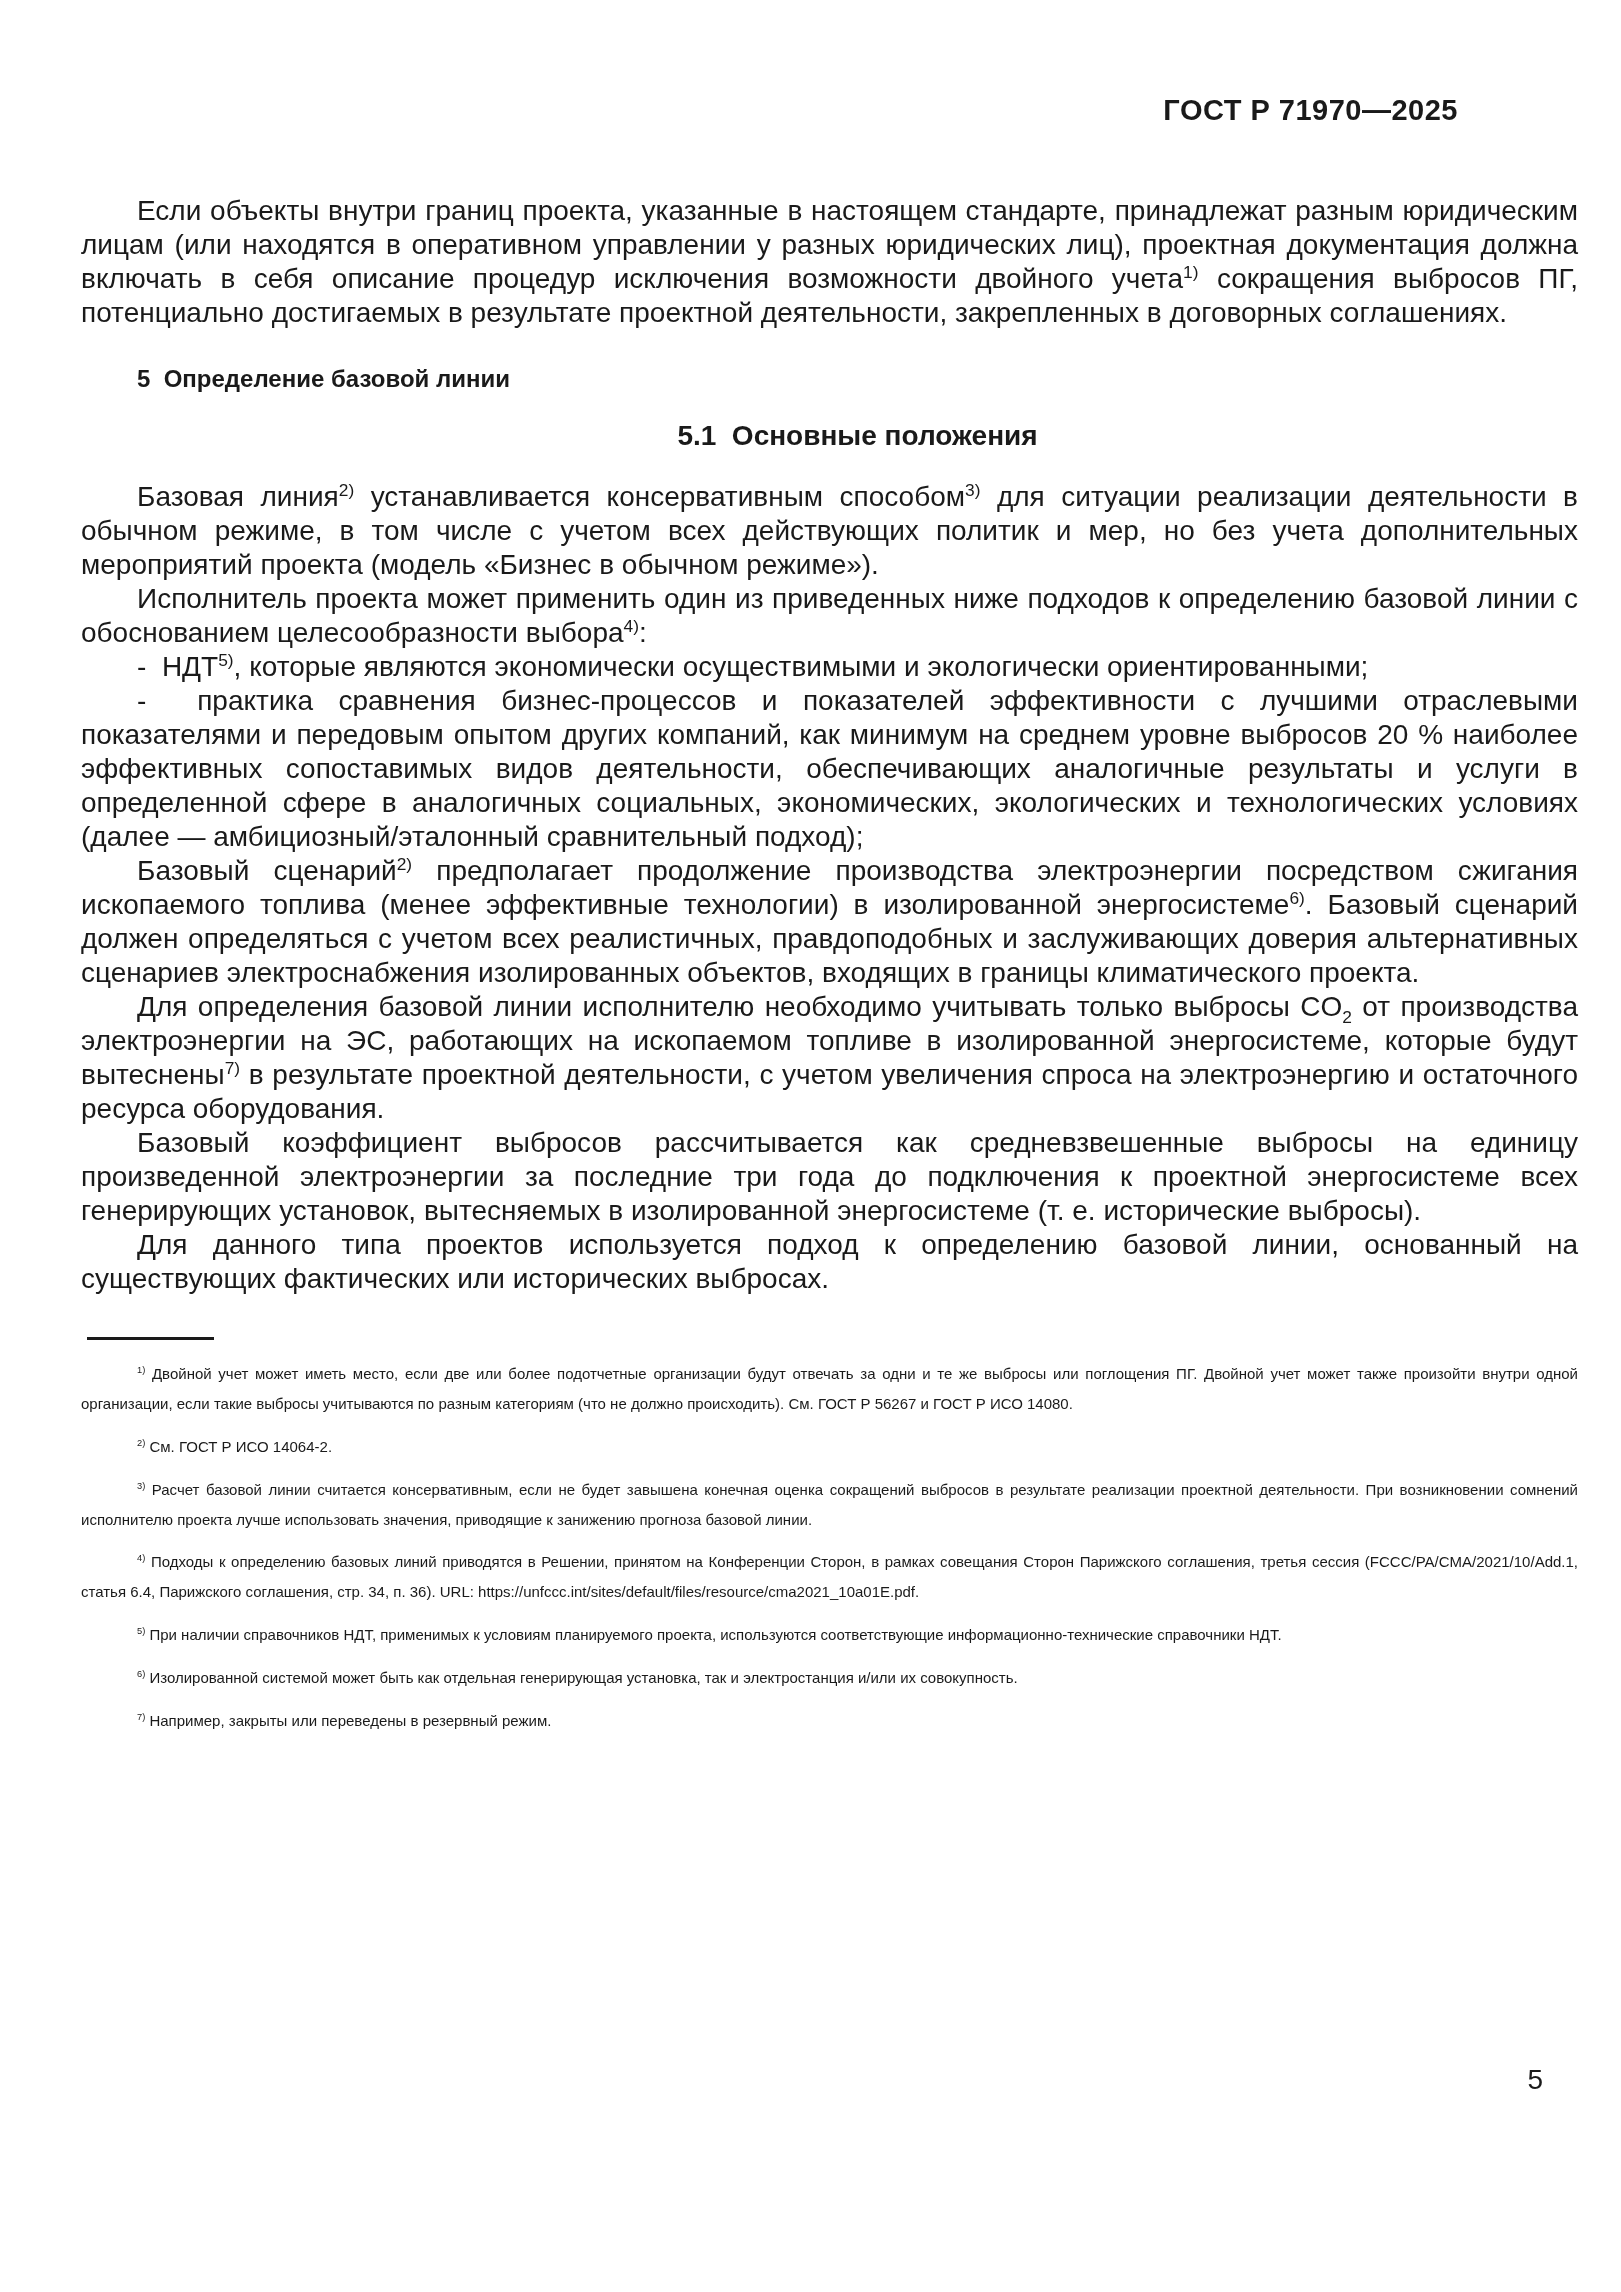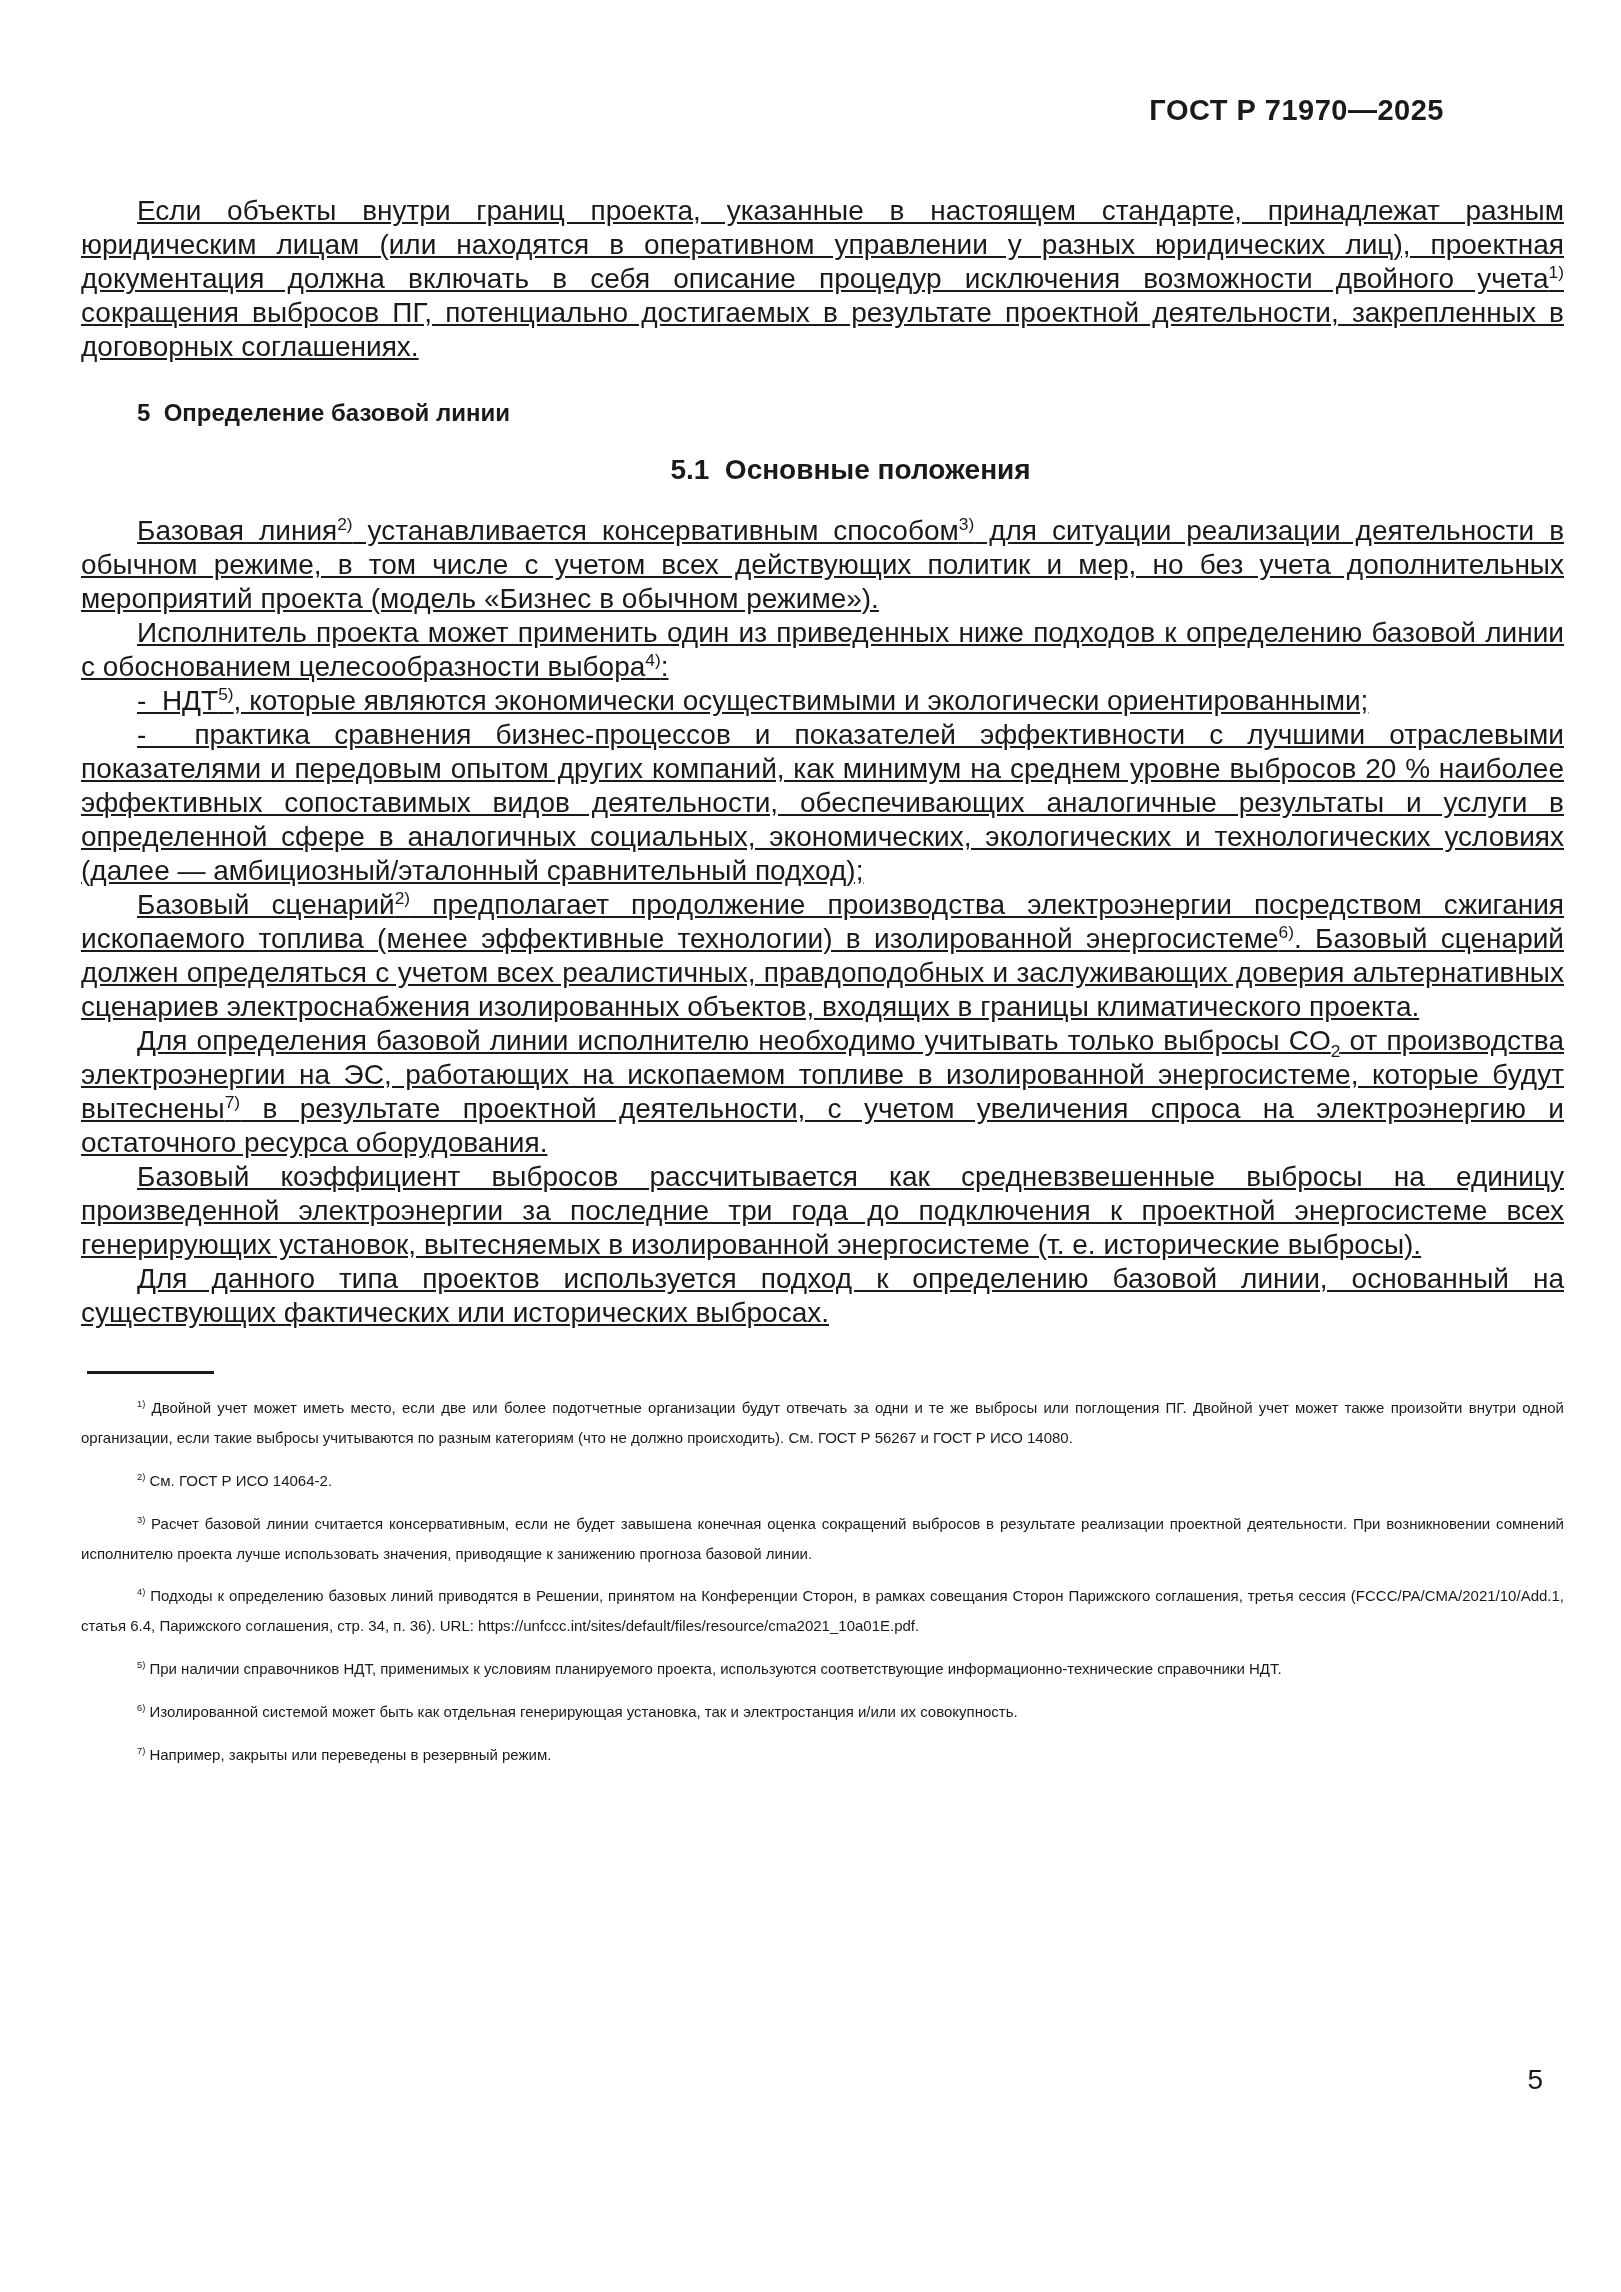--- a/index.html
+++ b/index.html
@@ -6,21 +6,21 @@
   body {
     width: 1621px;
     height: 2293px;
     background: #ffffff;
     color: #1a1a1a;
     font-family: "Liberation Sans", "DejaVu Sans", sans-serif;
     position: relative;
     overflow: hidden;
   }
   .page {
-    padding: 94px 57px 0 81px;
+    padding: 94px 43px 0 81px;
     box-sizing: border-box;
   }
   .designation {
     text-align: right;
     padding-right: 120px;
     font-weight: bold;
     font-size: 29px;
     line-height: 33px;
     letter-spacing: 0.5px;
   }
@@ -37,21 +37,20 @@
     margin: 0 0 27.4px 0;
     padding-left: 56px;
     text-align: center;
   }
   .body-p {
     font-size: 28px;
     line-height: 34px;
     text-align: justify;
     text-indent: 56px;
     margin: 0;
-    text-decoration: underline;
   }
   sup, sub { font-size: 62%; line-height: 0; }
   .fn-rule {
     width: 127px;
     height: 0;
     border-top: 3.9px solid #1a1a1a;
     margin: 41px 0 19.6px 5.9px;
   }
   .footnote {
     font-size: 15px;

